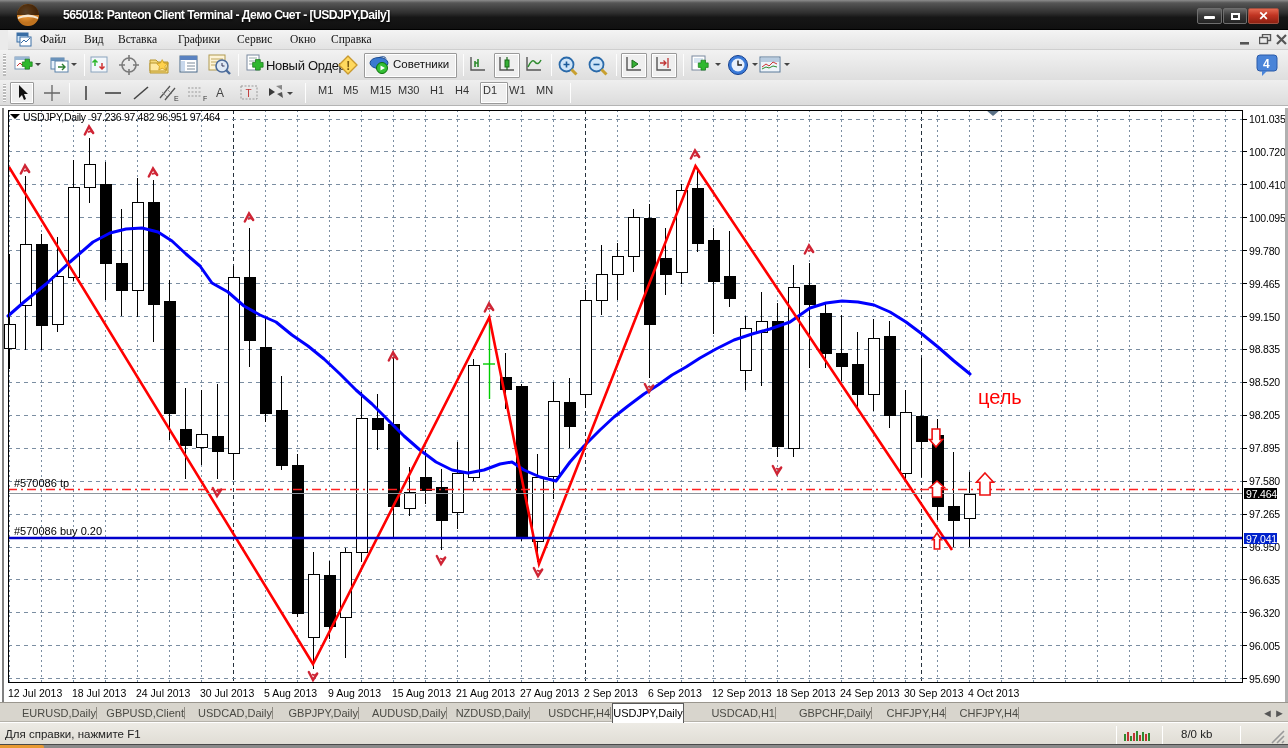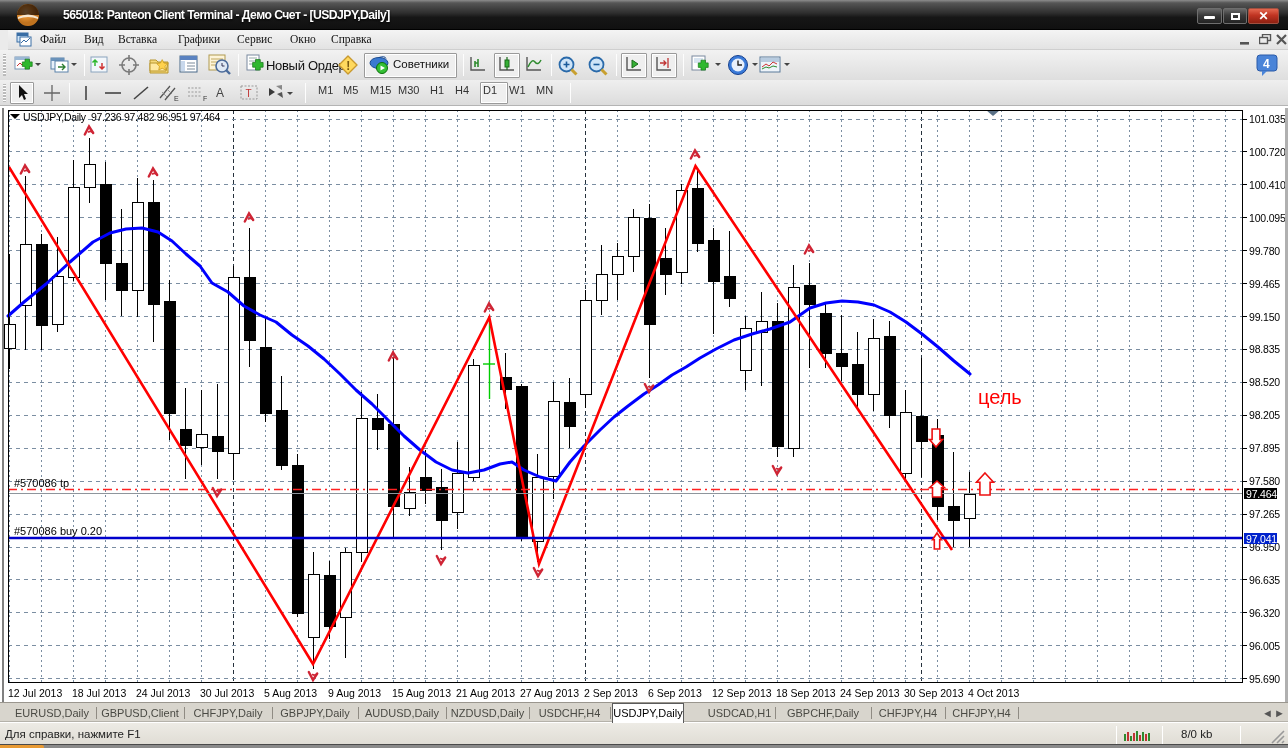--- a/index.html
+++ b/index.html
@@ -25,21 +25,21 @@
   border-bottom:1px solid #b4b4b4; }
 .grip { position:absolute; width:3px; background:repeating-linear-gradient(#bbb 0 1px, #fff 1px 2px, #bbb 2px 3px); }
 .vsep { position:absolute; width:1px; background:#b9b9b9; border-right:1px solid #fdfdfd; }
 .tbtxt { position:absolute; font-size:11.5px; color:#111; }
 .press { position:absolute; border:1px solid #9a9a9a; background:#efefef; border-radius:1px;
   box-shadow:inset 0 0 0 1px #fff; }
 .tfb { position:absolute; top:84px; font-size:11px; color:#333; text-align:left; }
 
 #tabs { left:0; top:702px; width:1288px; height:20px; background:#d8d5cd; border-top:1px solid #9a968e;
    border-bottom:1px solid #b5b2aa; }
-.tab { position:absolute; top:2px; height:17px; font-size:11px; color:#4a4a44; text-align:center;
+.tab { position:absolute; top:2px; height:17px; font-size:11px; color:#4a4a44; text-align:right;
    padding-top:2px; }
 .tabsep { position:absolute; top:4px; height:12px; width:1px; background:#8f8b83; }
 .tabact { position:absolute; top:0px; height:20px; background:#fff; border:1px solid #5a5a5a; border-bottom:none;
    font-size:11px; color:#000; text-align:center; padding-top:3px; z-index:2; }
 
 #status { left:0; top:722px; width:1288px; height:22px; background:linear-gradient(#edebe5,#e0ddd5);
    border-top:1px solid #fff; font-size:11.5px; color:#222; }
 #taskbar { left:0; top:744px; width:1288px; height:4px; background:#8a8a8a; border-top:1px solid #4a4a4a; }
 #taskbar .orange { position:absolute; left:0; top:0; width:44px; height:4px; background:#e89a33; border-radius:0 4px 4px 0; }
 svg text { white-space:pre; }
@@ -581,21 +581,21 @@
 <text x="904" y="591" font-size="10.5" fill="#000" font-family="Liberation Sans, sans-serif">30 Sep 2013</text>
 <text x="968" y="591" font-size="10.5" fill="#000" font-family="Liberation Sans, sans-serif">4 Oct 2013</text>
 </svg>
 <div class="abs" style="left:2px;top:108px;width:2px;height:614px;background:#808080"></div>
 <div class="abs" style="left:1285px;top:108px;width:3px;height:614px;background:#b0b0b0"></div>
 <div id="tabs" class="abs">
     <div class="tab" style="left:8px;width:88px">EURUSD,Daily</div>
 <div class="tabsep" style="left:96px"></div>
 <div class="tab" style="left:96px;width:88px">GBPUSD,Client</div>
 <div class="tabsep" style="left:184px"></div>
-<div class="tab" style="left:184px;width:88px">CHFJPY,Daily</div>
+<div class="tab" style="left:184px;width:88px">USDCAD,Daily</div>
 <div class="tabsep" style="left:272px"></div>
 <div class="tab" style="left:272px;width:86px">GBPJPY,Daily</div>
 <div class="tabsep" style="left:358px"></div>
 <div class="tab" style="left:358px;width:88px">AUDUSD,Daily</div>
 <div class="tabsep" style="left:446px"></div>
 <div class="tab" style="left:446px;width:83px">NZDUSD,Daily</div>
 <div class="tabsep" style="left:529px"></div>
 <div class="tab" style="left:529px;width:81px">USDCHF,H4</div>
 <div class="tabsep" style="left:610px"></div>
 <div class="tabact" style="left:612px;width:72px">USDJPY,Daily</div>

